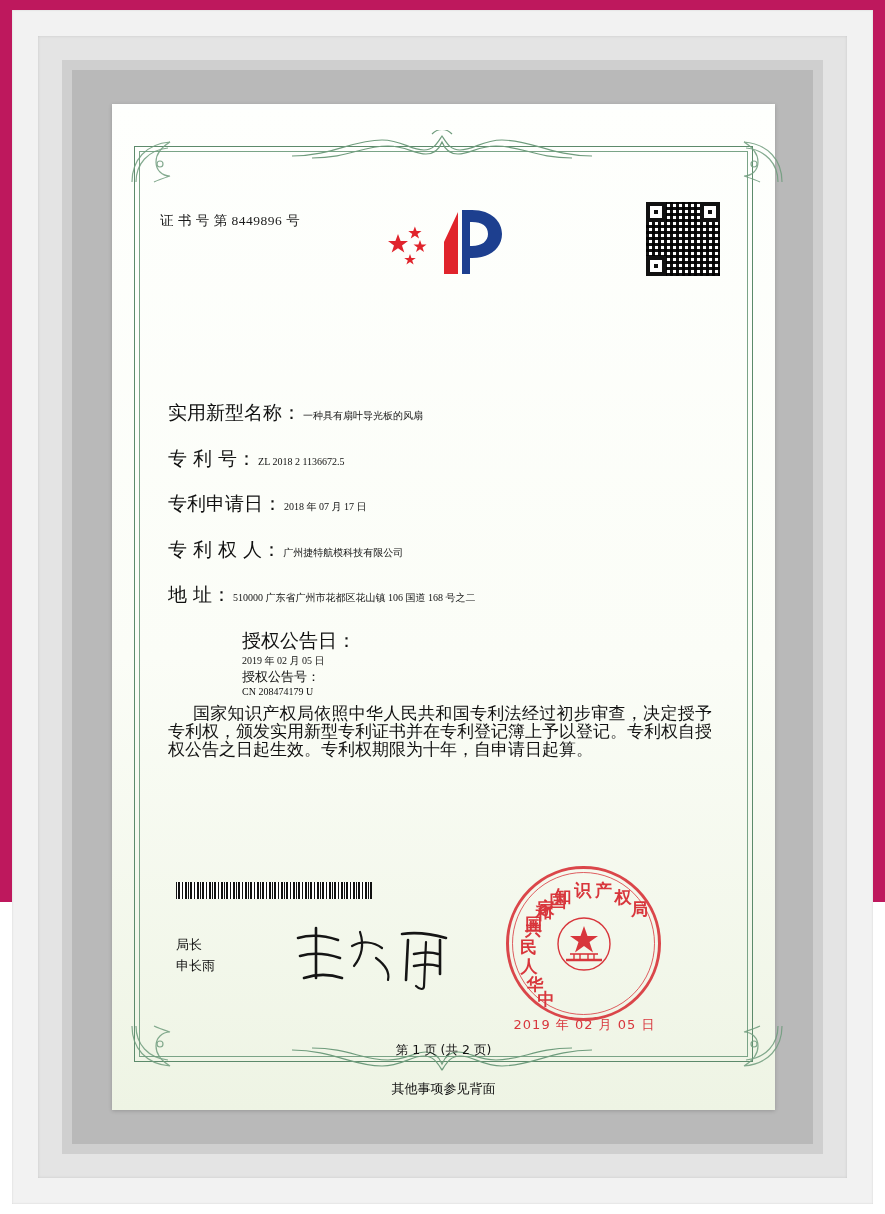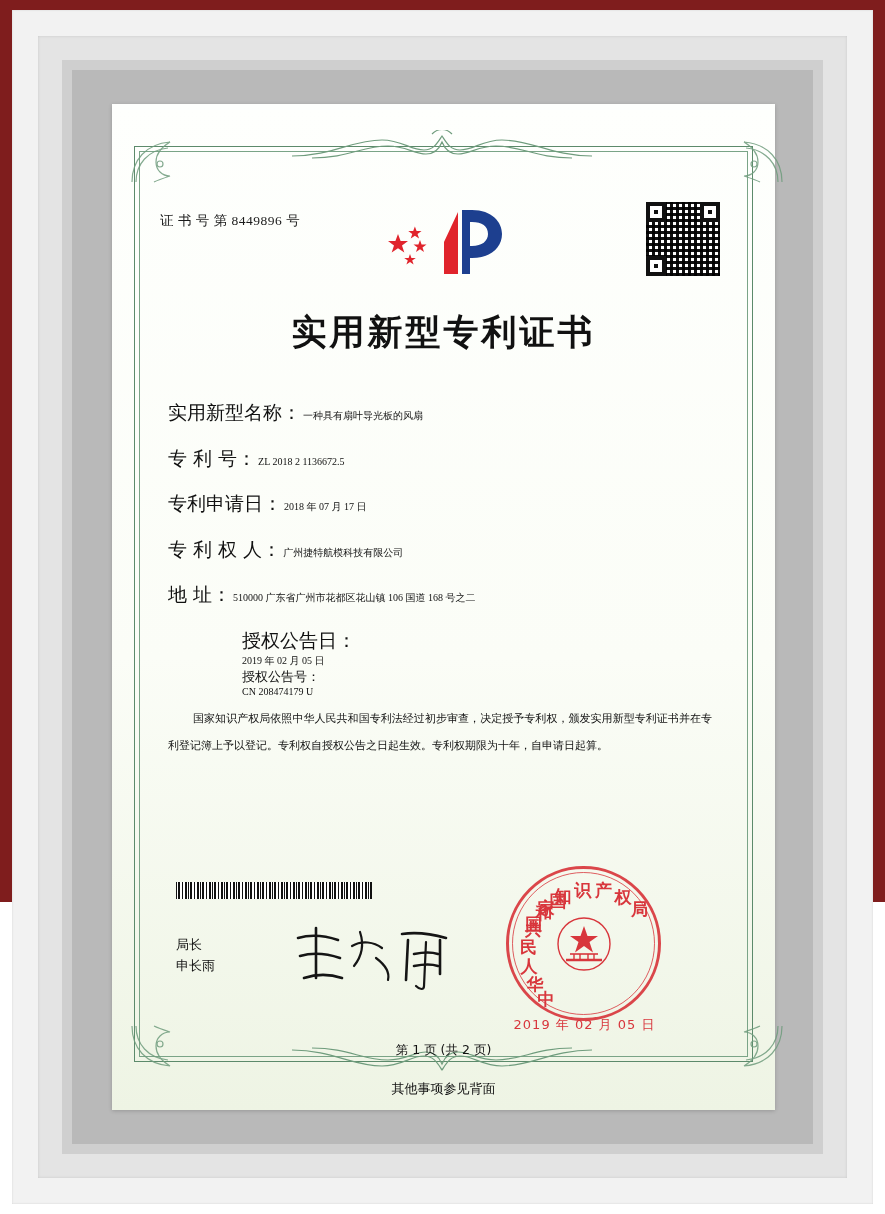--- a/index.html
+++ b/index.html
@@ -12,21 +12,21 @@
     height: 1214px;
     font-family: "Liberation Serif", serif;
     overflow: hidden;
   }
 
   
   .page {
     position: relative;
     width: 885px;
     height: 902px;
-    background: #7f1d1d;
+    background: #be185d;
   }
   .frame-outer {
     position: absolute;
     left: 12px; top: 10px;
     width: 861px; height: 1194px;
     background: #f2f2f2;
     box-shadow: inset 0 0 2px #cfcfcf;
   }
   .frame-bevel1 {
     position: absolute;
@@ -184,22 +184,22 @@
     font-family: "DejaVu Sans", sans-serif;
     font-size: 13px;
   }
 
   
   .paras {
     position: absolute;
     left: 56px; top: 601px;
     width: 544px;
     font-family: Liberation Sans, sans-serif;
-    font-size: 11px;
-    line-height: 27px;
+    font-size: 17px;
+    line-height: 18px;
     color: #111;
     text-align: justify;
   }
   .paras p { margin: 0 0 2px 0; text-indent: 25px; }
 
   
   .barcode {
     position: absolute;
     left: 64px; top: 778px;
     width: 196px; height: 17px;
@@ -376,21 +376,20 @@
         <rect x="74" y="10" width="8" height="64" fill="#1d3f8f"></rect>
       </svg>
     </div>
 
     <div class="qr">
       <div class="finder f1"></div>
       <div class="finder f2"></div>
       <div class="finder f3"></div>
     </div>
 
-    <div class="main-title">实用新型专利证书</div>
 
     <div class="fields">
       <div class="row">
         <span class="lbl">实用新型名称：</span>
         <span class="val">一种具有扇叶导光板的风扇</span>
       </div>
       <div class="row">
         <span class="lbl">专  利  号：</span>
         <span class="val">ZL 2018 2 1136672.5</span>
       </div>

